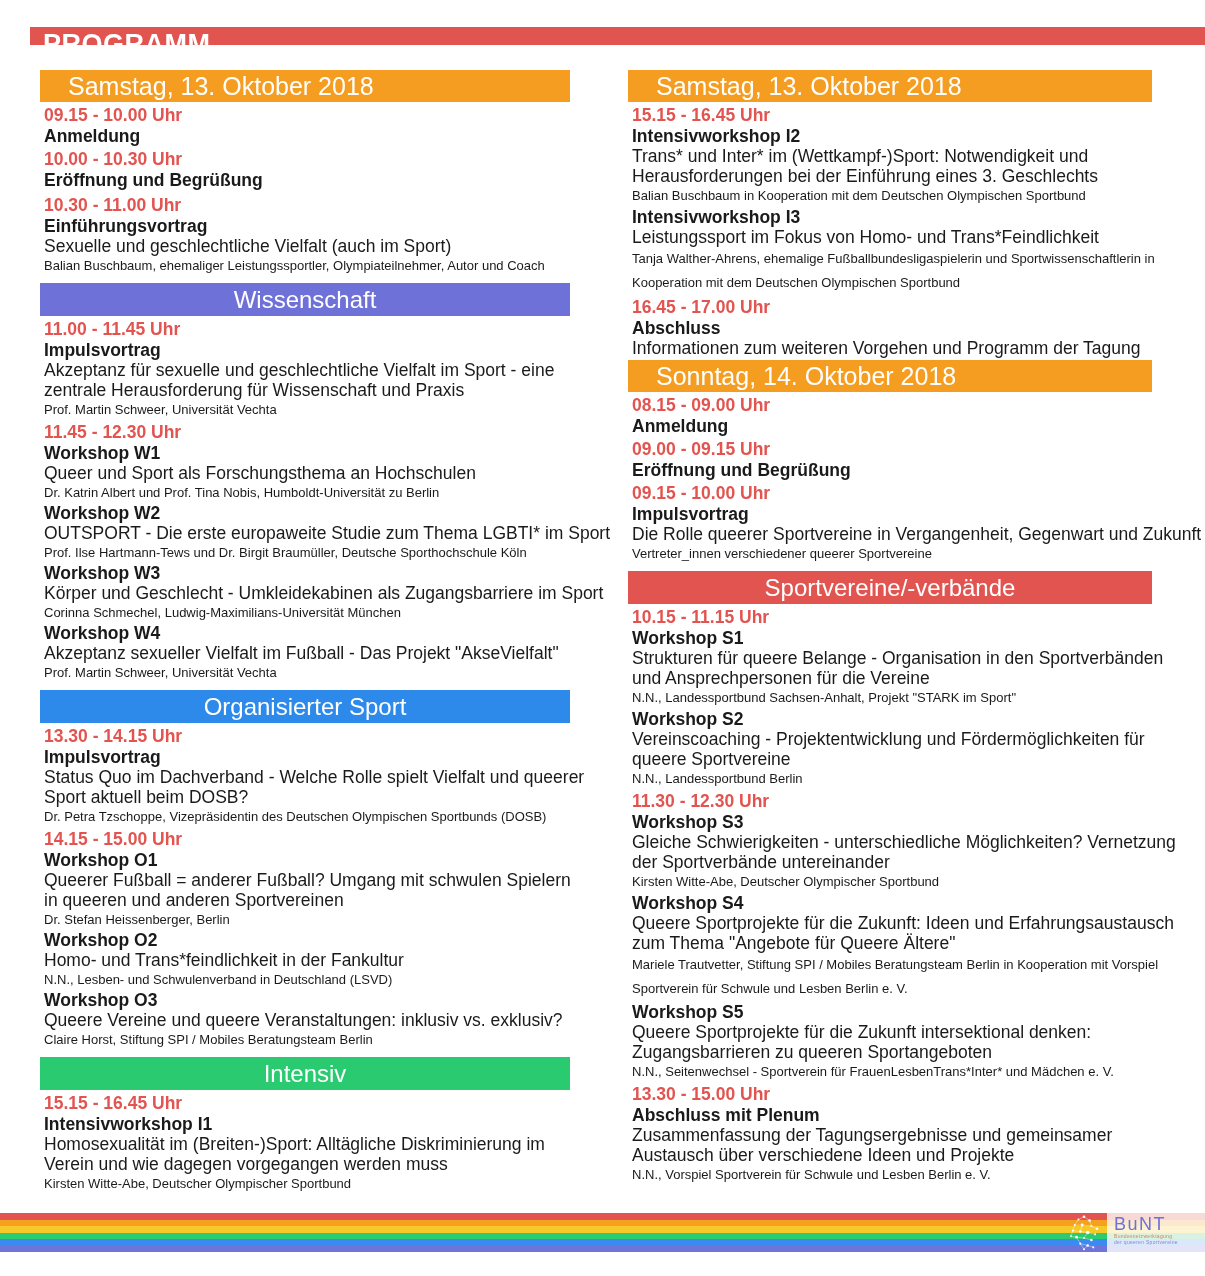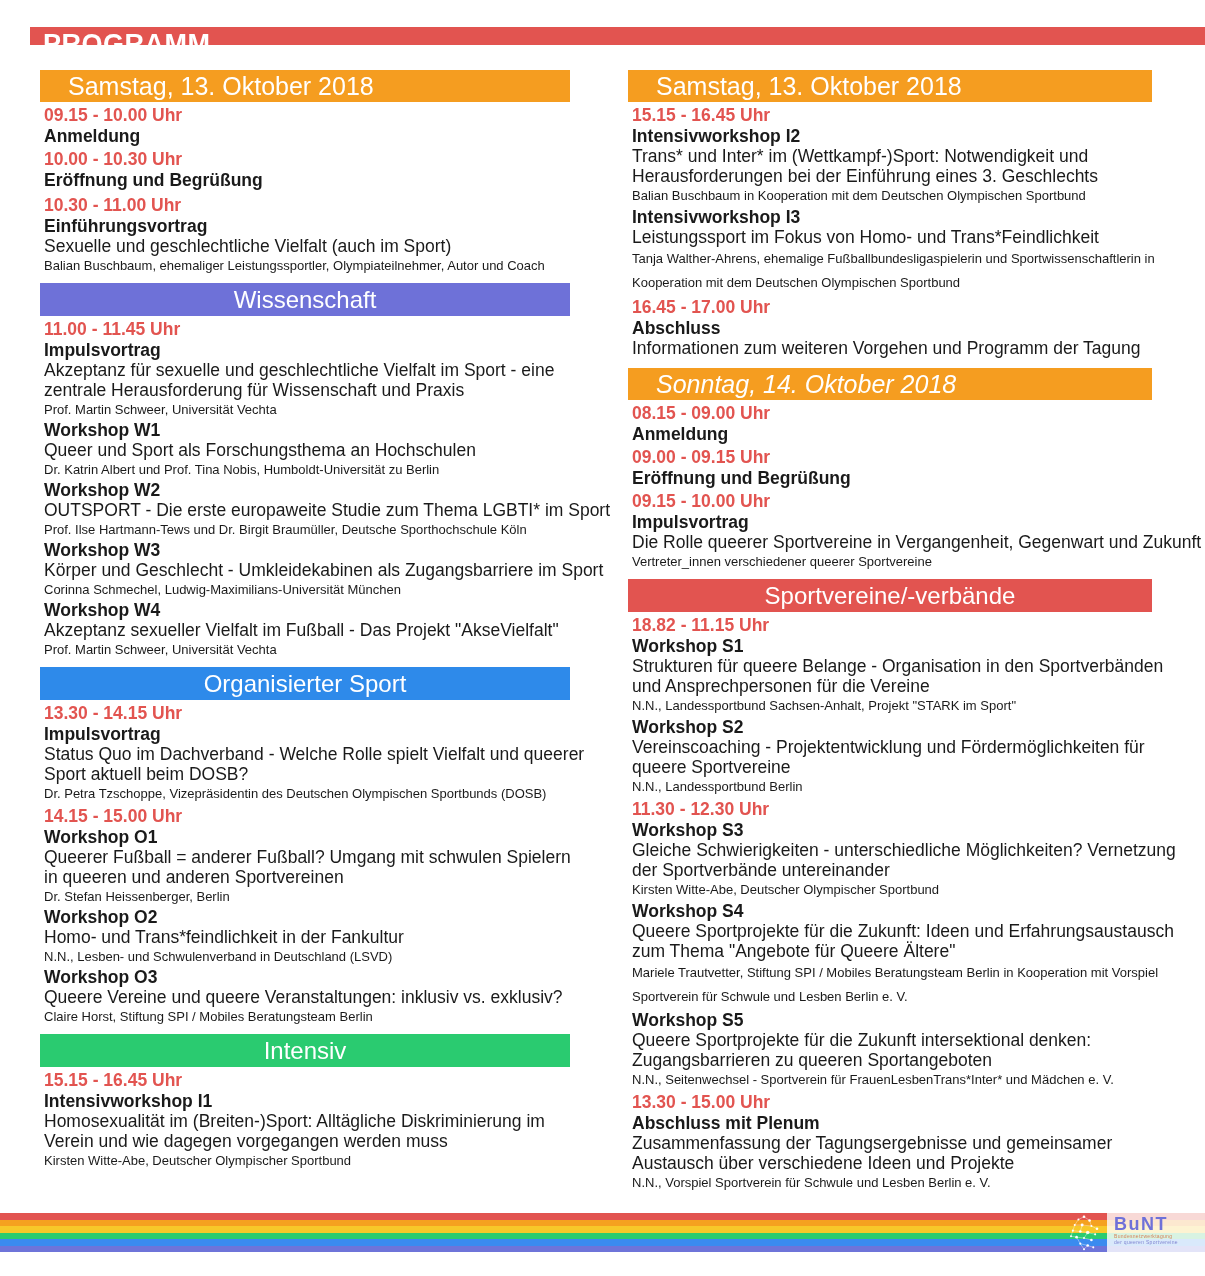--- a/index.html
+++ b/index.html
@@ -13,42 +13,42 @@
     line-height:35px;padding-left:13px;letter-spacing:.5px;
   }
   .col{position:absolute;top:70px;}
   .col-left{left:40px;width:530px;}
   .col-right{left:628px;width:524px;}
   .day-banner{
     height:32px;background:var(--orange);color:#fff;font-size:25px;
     line-height:32px;padding-left:28px;margin-bottom:4px;white-space:nowrap;
     overflow:hidden;
   }
-  .day-banner:not(:first-child){margin-top:10px;font-style:italic;}
+  .day-banner:not(:first-child){margin-top:2px;}
   .section-banner{
     height:33px;color:#fff;font-size:24px;line-height:33px;text-align:center;
     margin-top:8px;white-space:nowrap;
   }
   .event{padding-left:4px;}
   .event.gap{margin-top:6px;}
   .time{color:var(--red);font-weight:bold;font-size:17.5px;line-height:19px;margin-top:4px;white-space:nowrap;}
   .title{font-weight:bold;font-size:17.5px;line-height:20px;margin-top:1px;white-space:nowrap;}
   .desc{font-size:17.5px;line-height:20px;white-space:nowrap;}
   .spk{font-size:13px;line-height:18px;margin-top:1px;white-space:nowrap;}
   .spk.wide{line-height:22px;}
   .col-right .spk{margin-bottom:2px;}
   .footer{position:absolute;left:0;top:1213px;width:1205px;height:39px;}
   .stripes{position:absolute;left:0;top:0;right:0;bottom:0;display:flex;flex-direction:column;}
   .stripe{flex:1;}
   .logo{position:absolute;right:0;top:0;height:39px;display:flex;align-items:center;}
   .germany-net{width:58px;height:39px;margin-right:-6px;position:relative;}
   .logo-box{position:relative;width:98px;height:39px;overflow:hidden;}
   .logo-bg{position:absolute;left:0;top:0;right:0;bottom:0;display:flex;flex-direction:column;}
   .logo-bg div{flex:1;}
-  .logo-name{position:relative;font-size:18px;font-weight:bold;color:var(--purple);letter-spacing:1.5px;line-height:17px;padding:3px 0 0 7px;}
+  .logo-name{position:relative;font-size:18px;font-weight:normal;color:var(--purple);letter-spacing:1.5px;line-height:17px;padding:3px 0 0 7px;}
   .logo-sub{position:relative;font-size:5px;line-height:6px;padding-left:7px;letter-spacing:.3px;}
   .logo-sub.s1{color:#d4835a;}
   .logo-sub.s2{color:#8286d2;}
 </style>
 </head>
 <body>
 
 <div class="banner-programm" style="background: rgb(226, 84, 80);">
   <span>PROGRAMM</span>
 </div>
@@ -71,20 +71,21 @@
     </div>
     <div class="section-banner" style="background: var(--purple);">Wissenschaft</div>
     <div class="event">
       <div class="time">11.00 - 11.45 Uhr</div>
       <div class="title">Impulsvortrag</div>
       <div class="desc">Akzeptanz für sexuelle und geschlechtliche Vielfalt im Sport - eine</div>
       <div class="desc">zentrale Herausforderung für Wissenschaft und Praxis</div>
       <div class="spk">Prof. Martin Schweer, Universität Vechta</div>
     </div>
     <div class="event">
+      <div class="time">11.45 - 12.30 Uhr</div>
       <div class="title">Workshop W1</div>
       <div class="desc">Queer und Sport als Forschungsthema an Hochschulen</div>
       <div class="spk">Dr. Katrin Albert und Prof. Tina Nobis, Humboldt-Universität zu Berlin</div>
     </div>
     <div class="event">
       <div class="title">Workshop W2</div>
       <div class="desc">OUTSPORT - Die erste europaweite Studie zum Thema LGBTI* im Sport</div>
       <div class="spk">Prof. Ilse Hartmann-Tews und Dr. Birgit Braumüller, Deutsche Sporthochschule Köln</div>
     </div>
     <div class="event">
@@ -161,21 +162,21 @@
       <div class="title">Eröffnung und Begrüßung</div>
     </div>
     <div class="event">
       <div class="time">09.15 - 10.00 Uhr</div>
       <div class="title">Impulsvortrag</div>
       <div class="desc">Die Rolle queerer Sportvereine in Vergangenheit, Gegenwart und Zukunft</div>
       <div class="spk">Vertreter_innen verschiedener queerer Sportvereine</div>
     </div>
     <div class="section-banner" style="background: var(--red);">Sportvereine/-verbände</div>
     <div class="event">
-      <div class="time">18.82 - 11.15 Uhr</div>
+      <div class="time">10.15 - 11.15 Uhr</div>
       <div class="title">Workshop S1</div>
       <div class="desc">Strukturen für queere Belange - Organisation in den Sportverbänden</div>
       <div class="desc">und Ansprechpersonen für die Vereine</div>
       <div class="spk">N.N., Landessportbund Sachsen-Anhalt, Projekt "STARK im Sport"</div>
     </div>
     <div class="event">
       <div class="title">Workshop S2</div>
       <div class="desc">Vereinscoaching - Projektentwicklung und Fördermöglichkeiten für</div>
       <div class="desc">queere Sportvereine</div>
       <div class="spk">N.N., Landessportbund Berlin</div>

